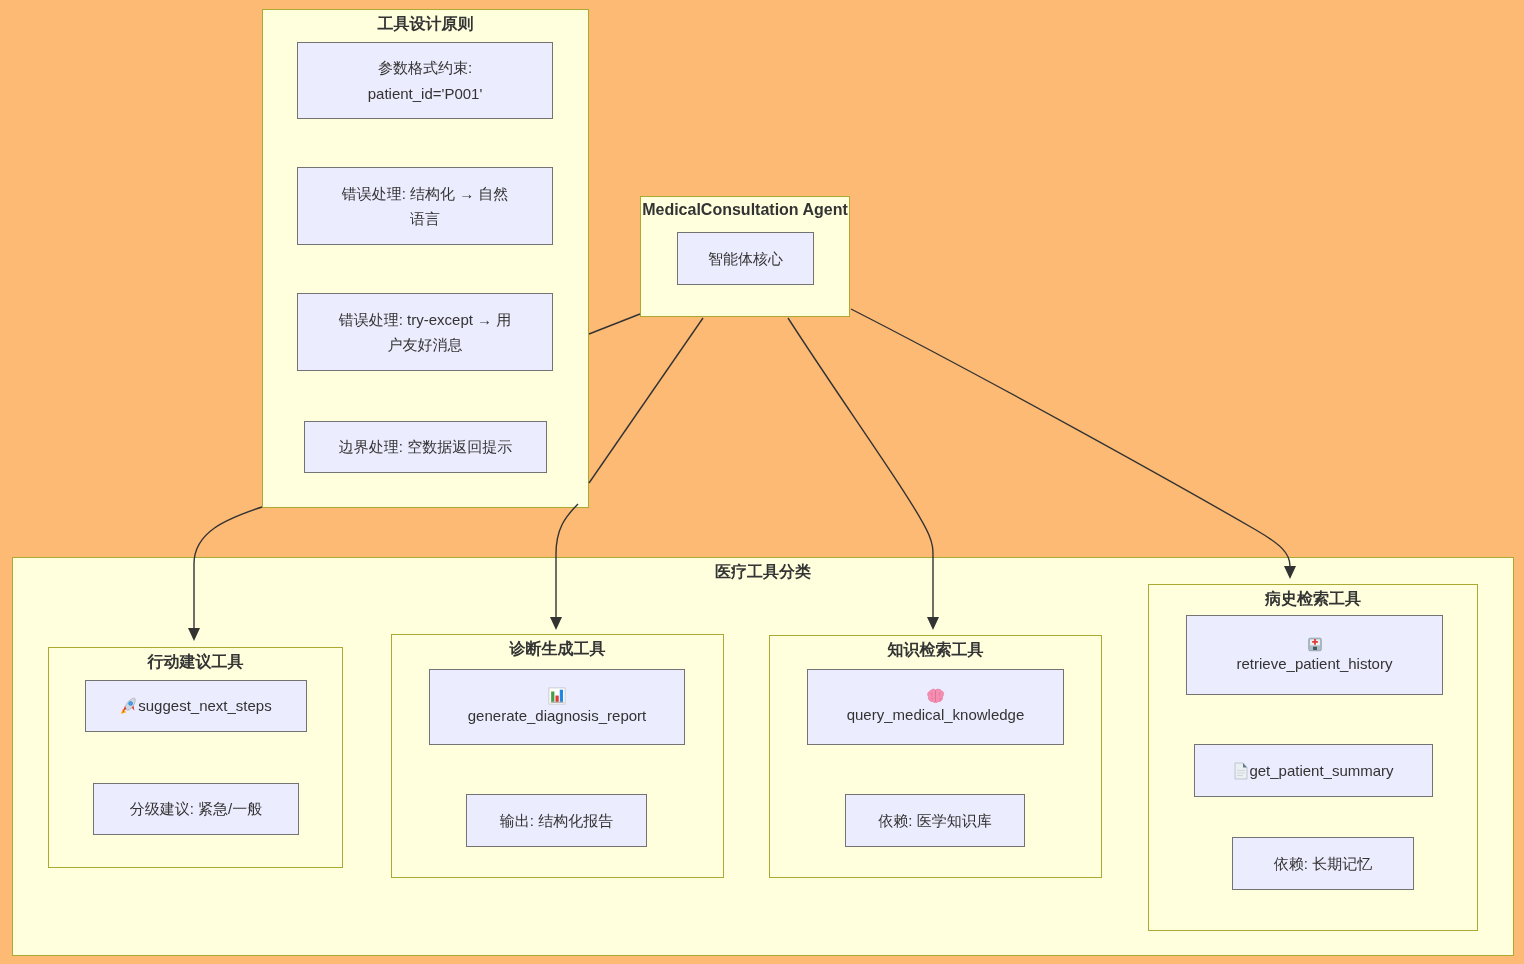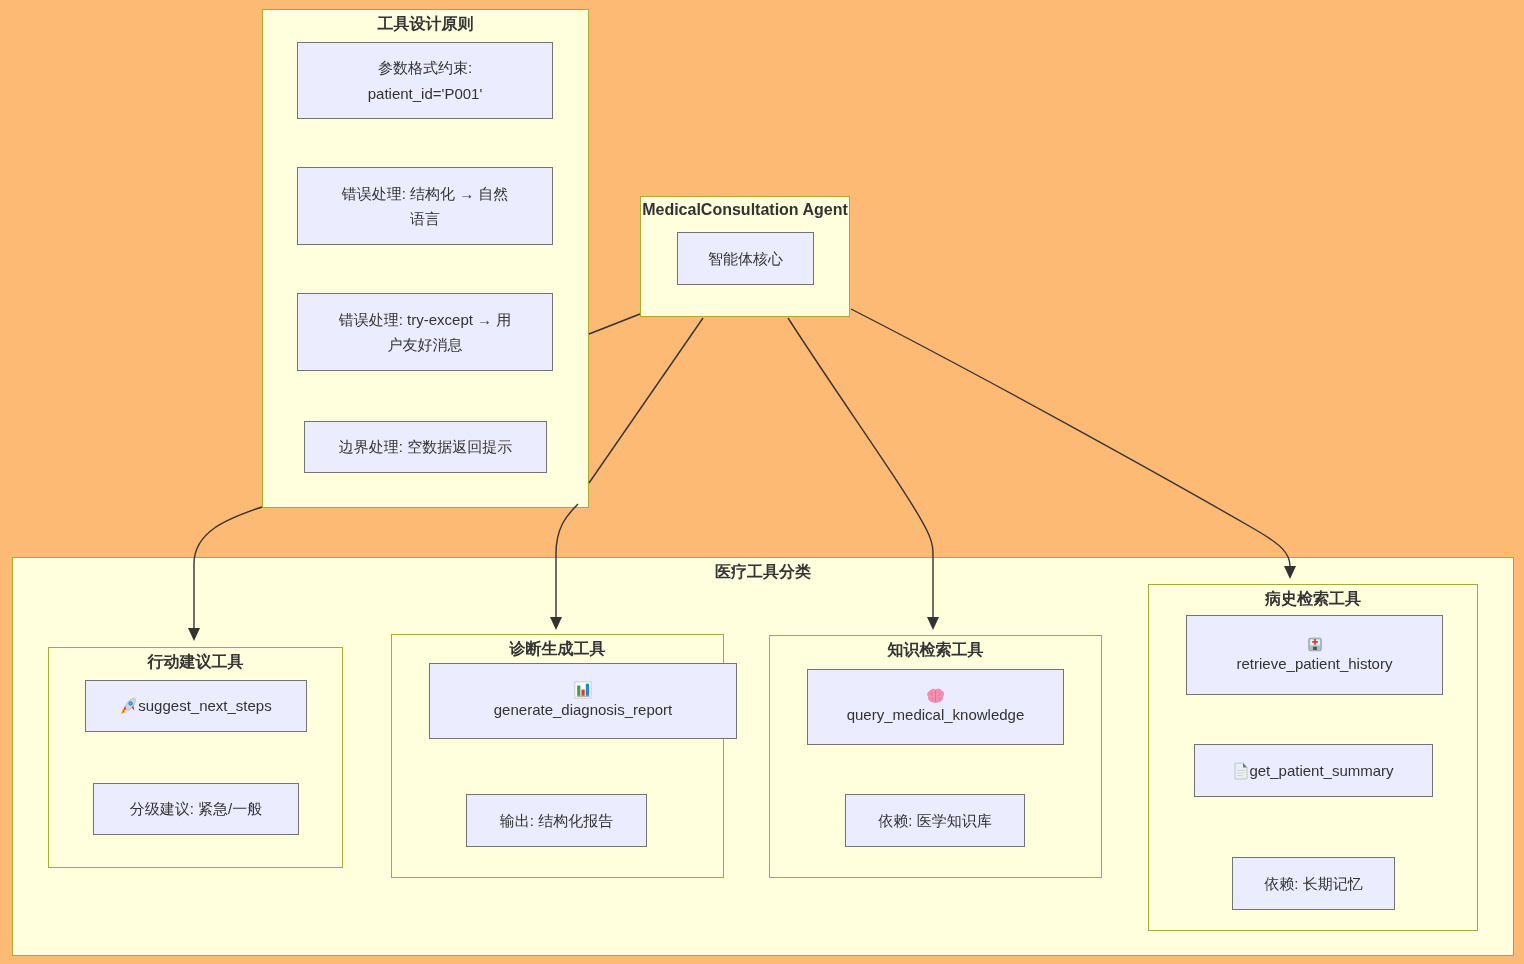--- a/index.html
+++ b/index.html
@@ -65,21 +65,21 @@
             </svg>
           </span>
           <span>suggest_next_steps</span>
         </span>
       </div>
       <div class="node" style="left:44px;top:135px;width:206px;height:52px;">分级建议: 紧急/一般</div>
     </div>
 
     <div class="cluster" style="left:378px;top:76px;width:333px;height:244px;">
       <div class="cluster-title">诊断生成工具</div>
-      <div class="node col" style="left:37px;top:28px;width:308px;height:76px;">
+      <div class="node col" style="left:37px;top:34px;width:256px;height:76px;">
         <span class="icon">
           <svg width="18" height="18" viewBox="0 0 20 20">
             <rect x="1" y="1" width="18" height="18" fill="#ffffff" stroke="#c8c8c8"></rect>
             <rect x="3.5" y="5" width="3.6" height="11.5" fill="#43a047"></rect>
             <rect x="8.3" y="9.5" width="3.6" height="7" fill="#e53935"></rect>
             <rect x="13.1" y="3" width="3.6" height="13.5" fill="#1e88e5"></rect>
             <rect x="3" y="16.5" width="14.5" height="1" fill="#9e9e9e"></rect>
           </svg>
         </span>
         <span>generate_diagnosis_report</span>
@@ -122,21 +122,21 @@
               <path d="M2,1 h8 l4,4.5 v11.5 h-12 Z" fill="#eceff1" stroke="#b0bec5" stroke-width="0.8"></path>
               <path d="M10,1 l4,4.5 h-4 Z" fill="#607d8b"></path>
               <rect x="4" y="8" width="8" height="1" fill="#cfd8dc"></rect>
               <rect x="4" y="10.5" width="8" height="1" fill="#cfd8dc"></rect>
               <rect x="4" y="13" width="6" height="1" fill="#cfd8dc"></rect>
             </svg>
           </span>
           <span>get_patient_summary</span>
         </span>
       </div>
-      <div class="node" style="left:83px;top:272px;width:163px;height:53px;">依赖: 长期记忆</div>
+      <div class="node" style="left:83px;top:252px;width:182px;height:53px;">依赖: 长期记忆</div>
     </div>
   </div>
 
   <svg id="edges" width="1524" height="964" viewBox="0 0 1524 964">
 
     <path class="edge" d="M640,314 L589,334"></path>
     <path class="edge" d="M262,507 C226,519 194,532 194,564 L194,628"></path>
     <polygon class="arrowhead" points="188,628 200,628 194,641"></polygon>
 
     <path class="edge" d="M703,318 L589,483"></path>

